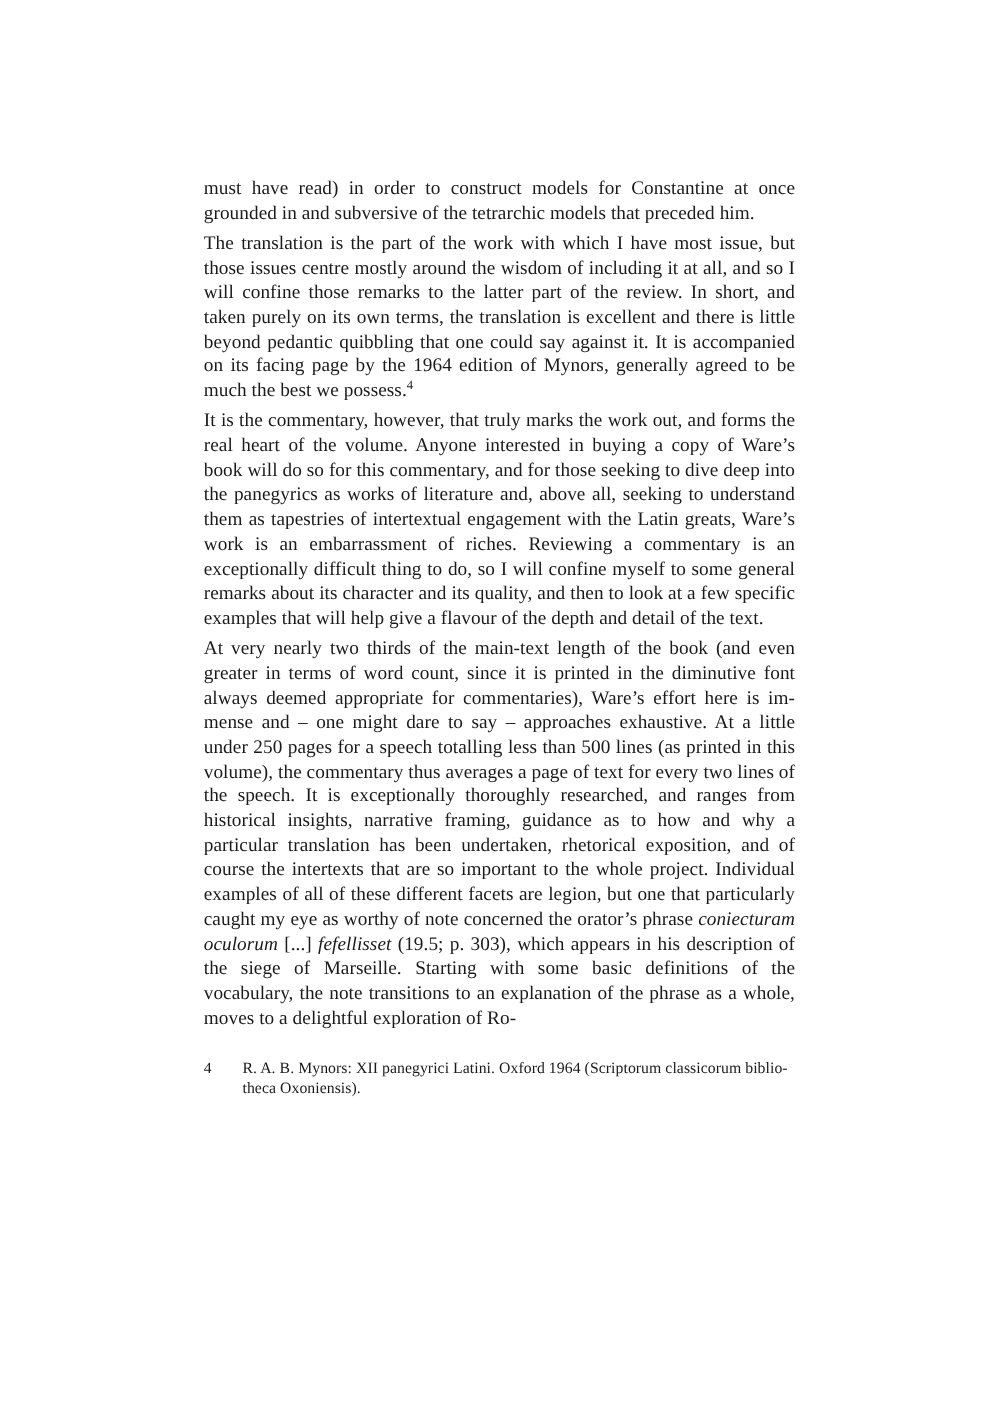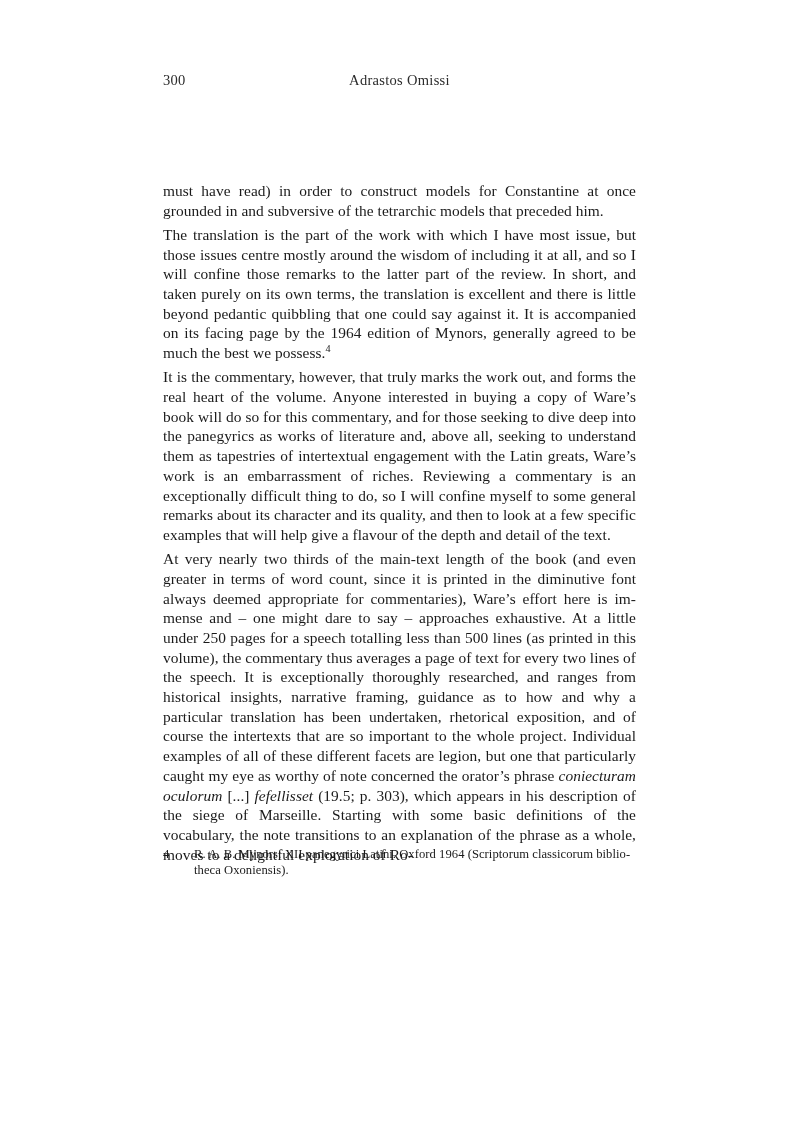--- a/index.html
+++ b/index.html
@@ -50,21 +50,20 @@
     color: #2b2b2b;
     letter-spacing: 0.3px;
   }
 
   
   .textblock {
     position: absolute;
     top: 141px;
     left: 163px;
     width: 473px;
-    margin-top: 40px;
   }
   .para {
     margin: 0 0 4.5px 0;
     font-size: 15.4px;
     line-height: 19.7px;
     text-align: justify;
     text-justify: inter-word;
     hyphens: manual;
     -webkit-hyphens: manual;
     color: #1a1a1a;
@@ -104,24 +103,20 @@
     text-align: left;
     font-size: 12.6px;
     line-height: 16.4px;
   }
 </style>
 </head>
 <body>
 
 <div class="page">
 
-  <div class="running-head">
-    <div class="folio">300</div>
-    <div class="running-title">Adrastos Omissi</div>
-  </div>
 
   <div class="textblock">
     <p class="para"><span>must have read) in order to construct models for Constantine at once grounded in and subversive of the tetrarchic models that preceded him.</span></p>
     <p class="para"><span>The translation is the part of the work with which I have most issue, but those issues centre mostly around the wisdom of including it at all, and so I will confine those remarks to the latter part of the review. In short, and taken purely on its own terms, the translation is excellent and there is little beyond pedantic quibbling that one could say against it. It is accompanied on its facing page by the 1964 edition of Mynors, generally agreed to be much the best we possess.</span><sup class="fn-ref">4</sup></p>
     <p class="para"><span>It is the commentary, however, that truly marks the work out, and forms the real heart of the volume. Anyone interested in buying a copy of Ware’s book will do so for this commentary, and for those seeking to dive deep into the panegyrics as works of literature and, above all, seeking to understand them as tapestries of intertextual engagement with the Latin greats, Ware’s work is an embarrassment of riches. Reviewing a commentary is an exceptionally difficult thing to do, so I will confine myself to some general remarks about its character and its quality, and then to look at a few specific examples that will help give a flavour of the depth and detail of the text.</span></p>
     <p class="para"><span>At very nearly two thirds of the main-text length of the book (and even greater in terms of word count, since it is printed in the diminutive font always deemed appropriate for commentaries), Ware’s effort here is im­mense and – one might dare to say – approaches exhaustive. At a little under 250 pages for a speech totalling less than 500 lines (as printed in this volume), the commentary thus averages a page of text for every two lines of the speech. It is exceptionally thoroughly researched, and ranges from historical insights, narrative framing, guidance as to how and why a particular transla­tion has been undertaken, rhetorical exposition, and of course the intertexts that are so important to the whole project. Individual examples of all of these different facets are legion, but one that particularly caught my eye as worthy of note concerned the orator’s phrase </span><i>coniecturam oculorum</i><span> [...] </span><i>fefellisset</i><span> (19.5; p. 303), which appears in his description of the siege of Marseille. Starting with some basic definitions of the vocabulary, the note transitions to an ex­planation of the phrase as a whole, moves to a delightful exploration of Ro-</span></p>
   </div>
 
   <div class="footnotes">
     <div class="footnote">

